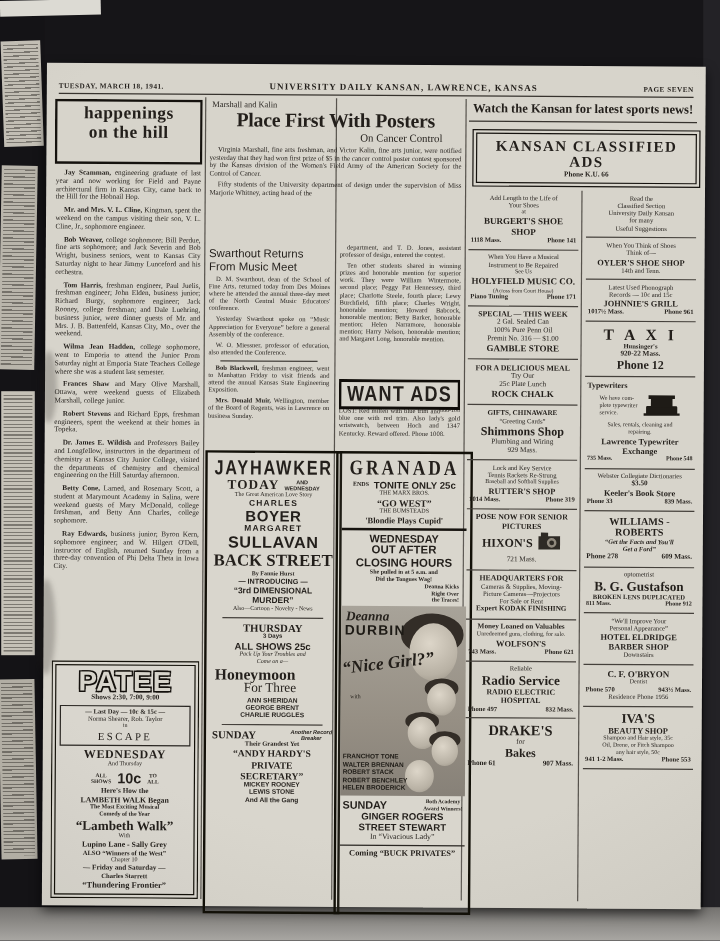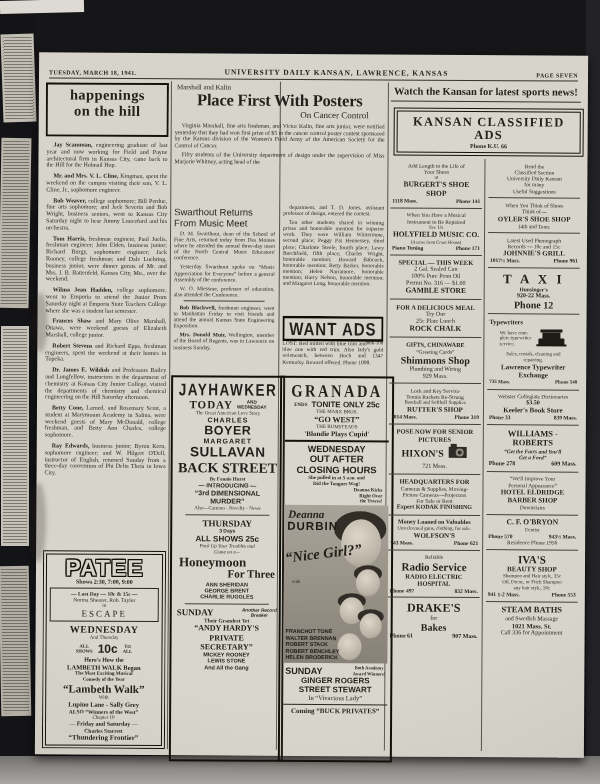--- a/index.html
+++ b/index.html
@@ -79,21 +79,21 @@
   .jay,.gra{position:absolute;top:322px;width:104px;height:376px;border:2px solid #121008;
      padding:3px 3px;text-align:center;overflow:hidden;background:rgba(255,255,255,.05)}
   .jay{left:134px}.gra{left:243px}
   .jay-logo{font-weight:900;font-size:13.5px;letter-spacing:1.5px;transform:scaleY(1.25);transform-origin:top;margin-bottom:3px}
   .jay-today-row{display:flex;justify-content:center;align-items:center;gap:4px}
   .jay-today{font-size:11px;font-weight:bold;letter-spacing:1px}
   .jay-star{font-size:12.5px;font-weight:900;letter-spacing:.5px;line-height:13px}
   .jay-star2{font-size:13.5px;font-weight:900;letter-spacing:.5px;line-height:14px}
   .jay-feature{font-size:14px;font-weight:900;line-height:15px;margin:1px 0}
   .jay-hm{font-size:13px;line-height:13px;font-weight:bold;text-align:left;padding-left:4px}
-  .jay-hm2{font-size:11px;line-height:11px;font-weight:bold;text-align:right;padding-right:4px;margin-bottom:2px}
+  .jay-hm2{font-size:11px;line-height:11px;font-weight:normal;padding-right:4px;margin-bottom:2px}
   .sun-row{display:flex;justify-content:space-between;align-items:center;padding:0 2px}
   .gra-logo{font-weight:900;font-size:14.5px;letter-spacing:2.5px;transform:scaleY(1.2);transform-origin:top;margin-bottom:2px}
   .gra-ends-row{display:flex;justify-content:center;align-items:center;gap:4px}
   .gra-kicks{font-size:4.8px;line-height:5.4px;font-weight:bold;text-align:right;padding-right:6px}
   .collage{position:relative;height:158px;margin:2px 0;overflow:hidden;
      background:linear-gradient(180deg,#a8a399 0%,#968f84 60%,#878178 100%)}
   .face{position:absolute;border-radius:50%;background:radial-gradient(circle at 42% 35%, #ddd6c9, #b8b1a4 68%, #938c80)}
   .hair{position:absolute;border-radius:50% 50% 46% 46%;background:#332d27}
   .cg-deanna{position:absolute;left:4px;top:3px;font-style:italic;font-weight:bold;font-size:11px;color:#26221d}
   .cg-durbin{position:absolute;left:3px;top:15px;font-weight:900;font-size:11.5px;letter-spacing:1px;color:#1d1a15;
@@ -522,20 +522,29 @@
       <div class="ad">
         <div class="nm85">WILLIAMS - ROBERTS</div>
         <div class="t55 b i">“Get the Facts and You'll</div>
         <div class="t55 b i">Get a Ford”</div>
         <div class="row t6">
             <span>Phone 278</span>
             <span>609 Mass.</span>
           </div>
       </div>
       <div class="ad">
+        <div class="t55">optometrist</div>
+        <div class="nm11">B. G. Gustafson</div>
+        <div class="t55 b">BROKEN LENS DUPLICATED</div>
+        <div class="row t5">
+            <span>811 Mass.</span>
+            <span>Phone 912</span>
+          </div>
+      </div>
+      <div class="ad">
         <div class="t55">“We'll Improve Your</div>
         <div class="t55">Personal Appearance”</div>
         <div class="nm7">HOTEL ELDRIDGE</div>
         <div class="nm7">BARBER SHOP</div>
         <div class="t55">Downstairs</div>
       </div>
       <div class="ad">
         <div class="nm75">C. F. O'BRYON</div>
         <div class="t5">Dentist</div>
         <div class="row t55">
@@ -548,21 +557,15 @@
         <div class="nm11">IVA'S</div>
         <div class="t7 b">BEAUTY SHOP</div>
         <div class="t5">Shampoo and Hair style, 35c</div>
         <div class="t5">Oil, Drene, or Fitch Shampoo</div>
         <div class="t5">any hair style, 50c</div>
         <div class="row t55">
             <span>941 1-2 Mass.</span>
             <span>Phone 553</span>
           </div>
       </div>
-      <div class="ad" style="border-bottom:none">
-        <div class="nm85">STEAM BATHS</div>
-        <div class="t6">and Swedish Massage</div>
-        <div class="t65 b">1021 Mass. St.</div>
-        <div class="t6">Call 336 for Appointment</div>
-      </div>
     </div>
   </div>
 </div>
 
 </body></html>

